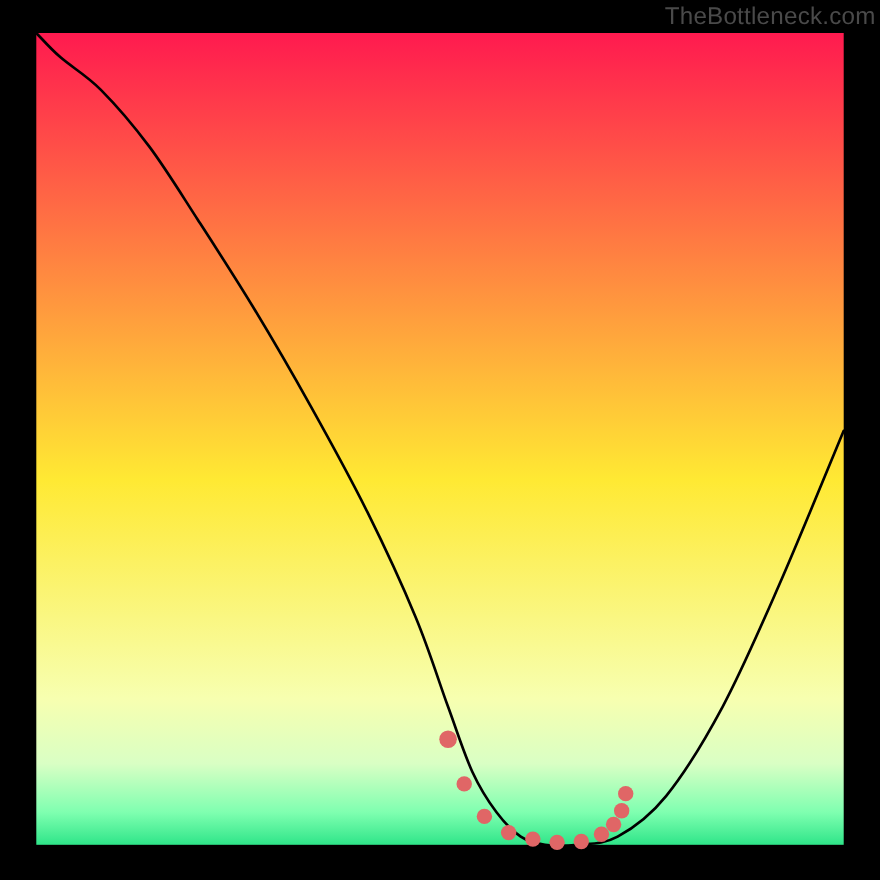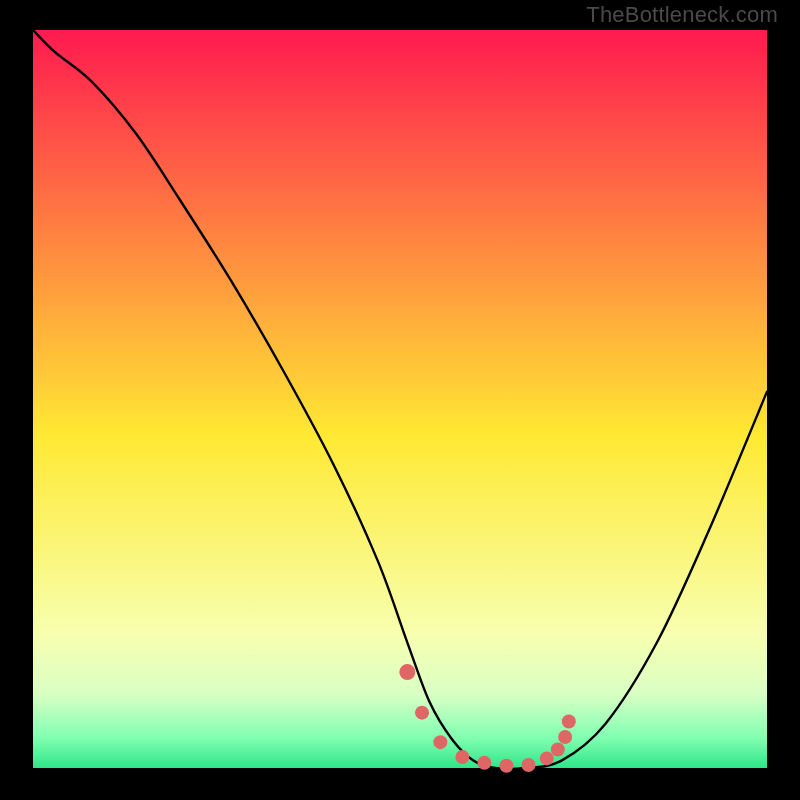--- a/index.html
+++ b/index.html
@@ -17,21 +17,21 @@
     background: #000;
   }
   svg {
     position: absolute;
     top: 0;
     left: 0;
   }
   .watermark {
     position: absolute;
     top: 2px;
-    right: 22px;
+    right: 4px;
     font-family: Arial, Helvetica, sans-serif;
     font-size: 22px;
     font-weight: 500;
     color: #4a4a4a;
     letter-spacing: 0.2px;
     user-select: none;
   }
 </style>
 </head>
 <body>

